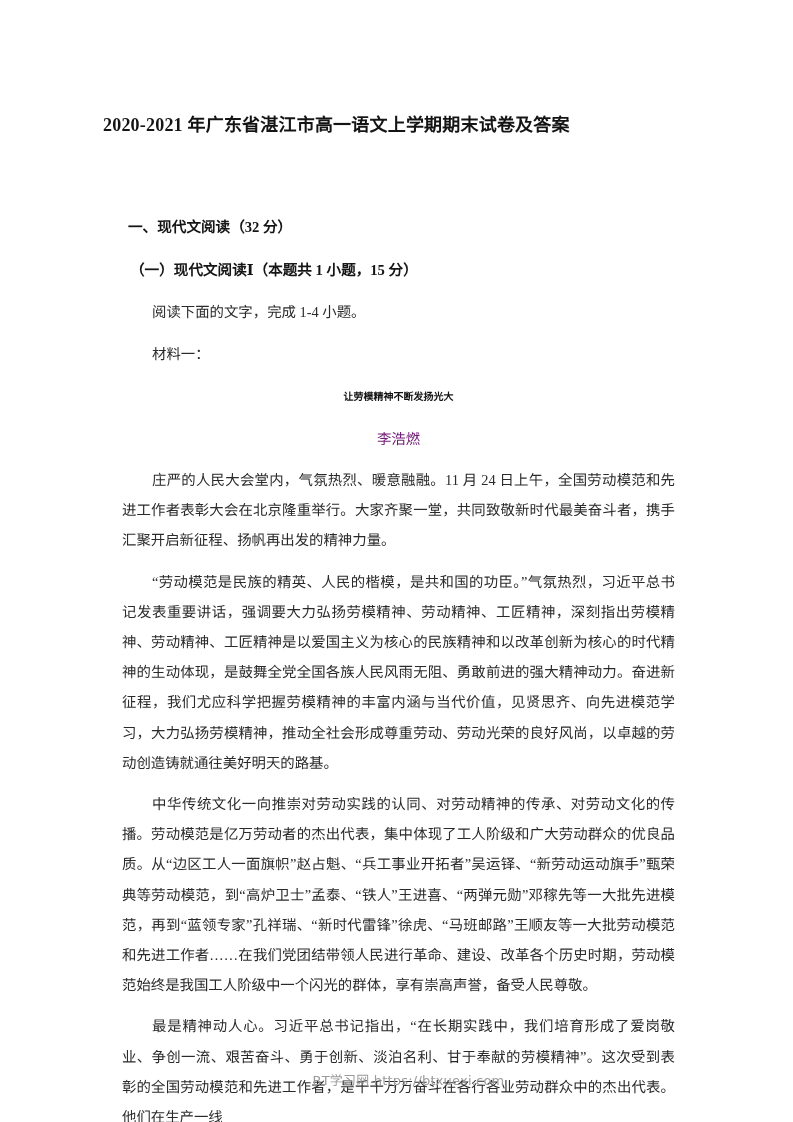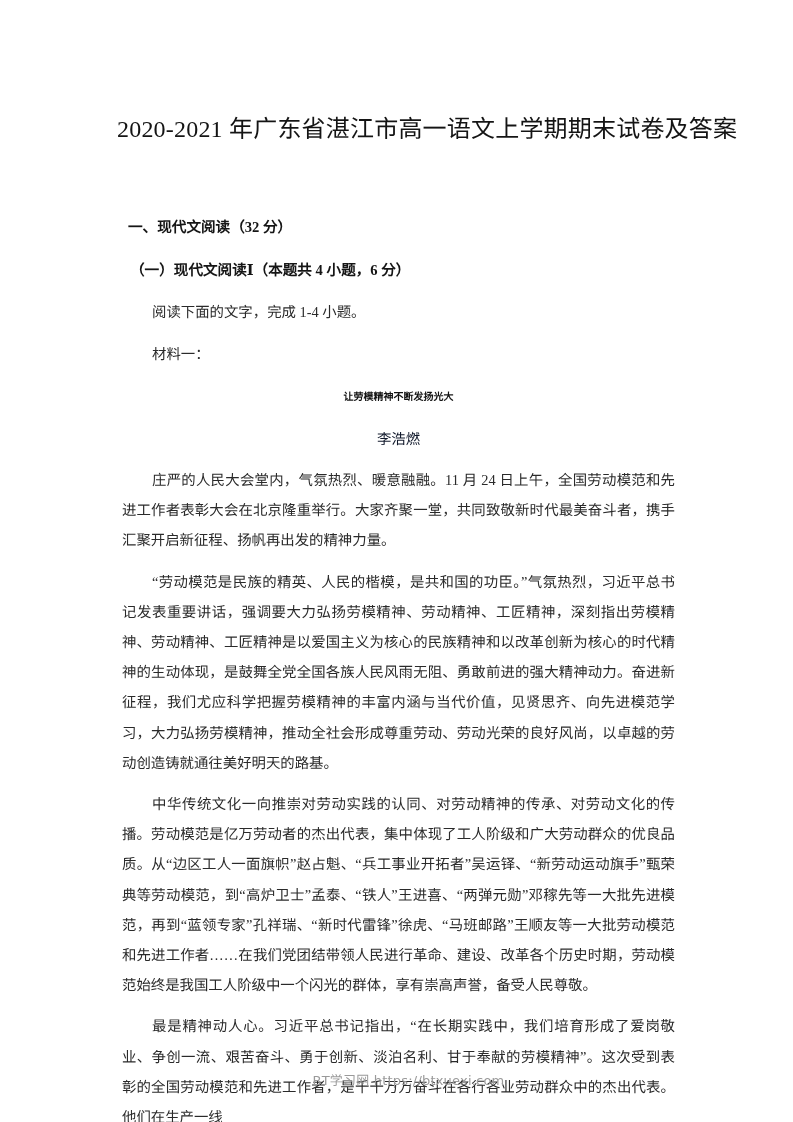--- a/index.html
+++ b/index.html
@@ -23,25 +23,25 @@
     left: 0;
     width: 793px;
     height: 1122px;
     box-sizing: border-box;
     padding: 0;
   }
 
   
   .doc-title {
     position: absolute;
-    left: 117px;
+    left: 103px;
     top: 98px;
     width: 566px;
-    font-size: 24px;
-    font-weight: 400;
+    font-size: 18px;
+    font-weight: 700;
     letter-spacing: 0.2px;
     line-height: 30px;
     white-space: nowrap;
     color: #141414;
   }
 
   
   .body-region {
     position: absolute;
     left: 111px;
@@ -86,21 +86,21 @@
     line-height: 32px;
     color: #121212;
     text-indent: 0;
   }
 
   .art-author {
     text-align: center;
     font-weight: 400;
     font-size: 14.4px;
     line-height: 30px;
-    color: #0f172a;
+    color: #701a75;
     text-indent: 0;
   }
 
   .para {
     text-indent: 30px;
     line-height: 30.2px;
     margin-top: 0;
   }
 
   
@@ -120,21 +120,21 @@
 <body>
 
 <div class="page">
 
   <h1 class="doc-title">2020-2021 年广东省湛江市高一语文上学期期末试卷及答案</h1>
 
   <div class="body-region">
 
     <p class="blk sec-head">一、现代文阅读（32 分）</p>
 
-    <p class="blk sub-head">（一）现代文阅读Ⅰ（本题共 4 小题，6 分）</p>
+    <p class="blk sub-head">（一）现代文阅读Ⅰ（本题共 1 小题，15 分）</p>
 
     <p class="blk lead">阅读下面的文字，完成 1-4 小题。</p>
 
     <p class="blk lead">材料一：</p>
 
     <p class="blk art-title">让劳模精神不断发扬光大</p>
 
     <p class="blk art-author">李浩燃</p>
 
     <p class="blk para">庄严的人民大会堂内，气氛热烈、暖意融融。11 月 24 日上午，全国劳动模范和先进工作者表彰大会在北京隆重举行。大家齐聚一堂，共同致敬新时代最美奋斗者，携手汇聚开启新征程、扬帆再出发的精神力量。</p>

